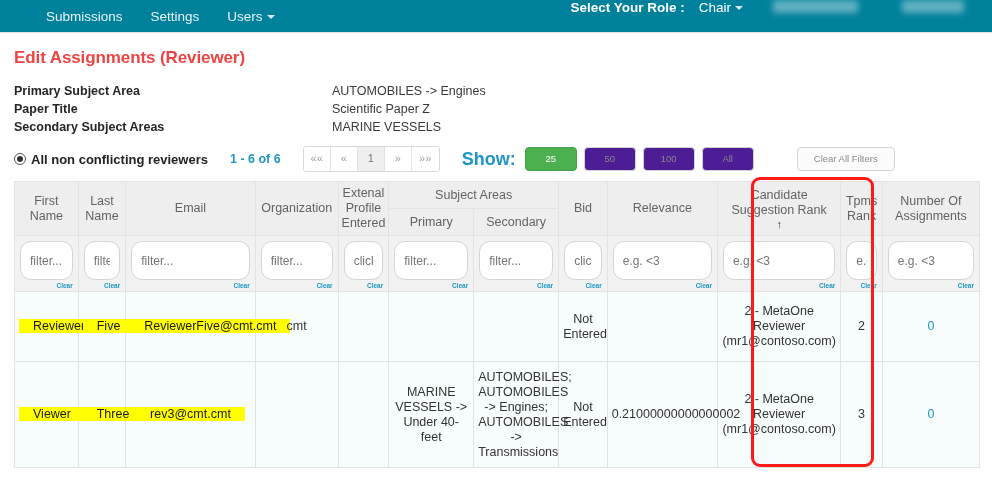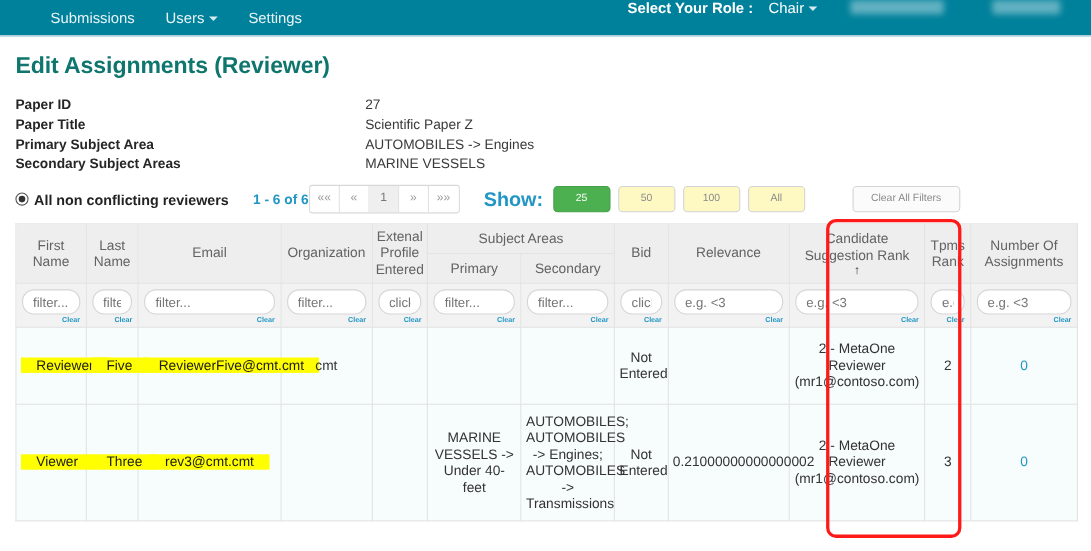--- a/index.html
+++ b/index.html
@@ -57,23 +57,23 @@
     height:13px; border-radius:2px;
     background:rgba(255,255,255,0.38);
     filter: blur(3px);
   }
   .redacted.r1 { width:85px; margin-left:30px; }
   .redacted.r2 { width:62px; margin-left:44px; margin-right:28px; }
 
   
   .page { padding:0 14px; }
   h1.page-title {
-    font-size:21px;
+    font-size:17px;
     font-weight:bold;
-    color:#0f766e;
+    color:#ef4444;
     margin:15px 0 14px 0;
     letter-spacing:-0.1px;
   }
 
   
   table.meta { border-collapse:collapse; margin-bottom:10px; }
   table.meta td { padding:2px 0; font-size:12.5px; vertical-align:top; }
   td.meta-label { font-weight:bold; color:#262626; width:318px; white-space:nowrap; }
   td.meta-value { color:#3a3a3a; }
 
@@ -93,40 +93,40 @@
   }
   .radio-dot.on::after {
     content:""; position:absolute; left:2px; top:2px;
     width:6px;height:6px;border-radius:50%;background:#333;
   }
   .radio-label { font-size:13px; color:#222; white-space:nowrap; }
   .radio-label.bold { font-weight:bold; }
 
   .page-count {
     color:#2196c4; font-weight:bold; font-size:12.5px;
-    margin-right:0; white-space:nowrap;
+    margin-right:22px; white-space:nowrap;
   }
   .pager { display:flex; border:1px solid #d8d8d8; border-radius:3px; overflow:hidden; background:#fff; }
   .pager-btn {
     min-width:27px; height:24px; line-height:23px;
     text-align:center; font-size:11px; color:#9b9b9b;
     border-right:1px solid #e2e2e2; background:#fff;
     padding:0 5px; cursor:pointer; white-space:nowrap;
   }
   .pager-btn:last-child { border-right:none; }
   .pager-btn.active { background:#efefef; color:#777; }
 
   .show-label {
     color:#2196c4; font-weight:bold; font-size:18px;
     margin-left:22px; margin-right:9px; white-space:nowrap;
   }
   .size-btn {
     width:52px;height:24px;line-height:22px;
     text-align:center;font-size:9.5px;color:#8a8a8a;
-    border:1px solid #d4d4d4;border-radius:4px;background:#fef9c3;
+    border:1px solid #d4d4d4;border-radius:4px;background:#4c1d95;
     margin-right:7px;cursor:pointer;
   }
   .size-btn.sel {
     background:#4caf50;border-color:#43a047;color:#ffffff;
     font-weight:normal;
   }
   .clear-filters {
     width:98px;height:24px;line-height:22px;
     text-align:center;font-size:9.5px;color:#8a8a8a;
     border:1px solid #d4d4d4;border-radius:4px;background:#fbfbfb;
@@ -156,21 +156,21 @@
   }
   th.sortable { cursor:pointer; }
   .sort-arrow { display:block; font-size:11px; color:#333; line-height:10px; margin-top:1px; }
 
   tr.filter-row td {
     background:#f2f2f2;
     padding:5px 5px 1px 5px;
     vertical-align:top;
   }
   .filter-input {
-    width:100%; height:23px;
+    width:100%; height:39px;
     border:1px solid #d5d5d5; border-radius:11px;
     background:#ffffff; color:#8e8e8e;
     font-size:12px; padding:0 9px;
     font-family:"Liberation Sans", sans-serif;
     outline:none;
   }
   .clear-link {
     display:block; text-align:right;
     font-size:6.5px; color:#2196c4;
     font-weight:bold; margin-top:1px; cursor:pointer;
@@ -200,48 +200,44 @@
     pointer-events:none;
     z-index:5;
   }
 </style>
 </head>
 <body>
 
 <div class="navbar">
   <div class="nav-left">
     <span class="nav-link">Submissions</span>
+    <span class="nav-link">Settings</span>
     <span class="nav-link"><span>Users</span><span class="caret"></span></span>
-    <span class="nav-link">Settings</span>
   </div>
   <div class="nav-right">
     <span class="role-label">Select Your Role :</span>
     <span class="role-value"><span>Chair</span><span class="caret"></span></span>
     <span class="redacted r1"></span>
     <span class="redacted r2"></span>
   </div>
 </div>
 
 <div class="page">
 
   <h1 class="page-title">Edit Assignments (Reviewer)</h1>
 
   <table class="meta">
     <tbody>
-        <tr>
-      <td class="meta-label">Paper ID</td>
-      <td class="meta-value">27</td>
+    <tr>
+      <td class="meta-label">Primary Subject Area</td>
+      <td class="meta-value">AUTOMOBILES -&gt; Engines</td>
     </tr>
     <tr>
       <td class="meta-label">Paper Title</td>
       <td class="meta-value">Scientific Paper Z</td>
-    </tr>
-    <tr>
-      <td class="meta-label">Primary Subject Area</td>
-      <td class="meta-value">AUTOMOBILES -&gt; Engines</td>
     </tr>
     <tr>
       <td class="meta-label">Secondary Subject Areas</td>
       <td class="meta-value">MARINE VESSELS</td>
     </tr>
   </tbody>
     </table>
 
   <div class="toolbar">
     <div class="radio-group">

